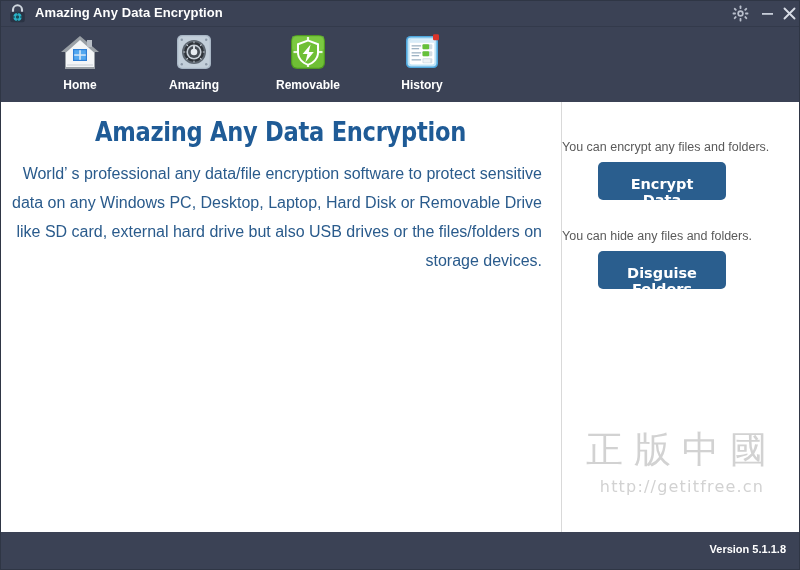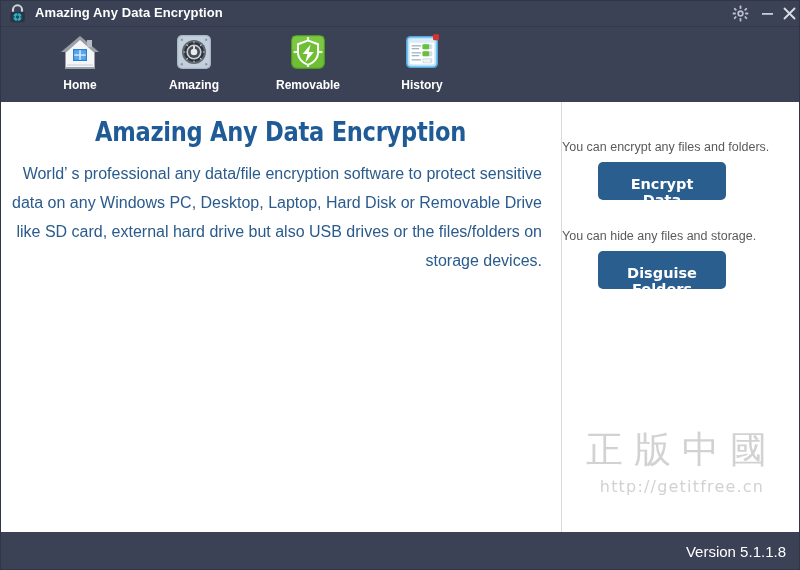--- a/index.html
+++ b/index.html
@@ -193,22 +193,22 @@
   .statusbar {
     position: absolute;
     left: 0; top: 532px;
     width: 800px;
     height: 38px;
     background: #3b4255;
   }
   .version-text {
     position: absolute;
     right: 14px; top: 11px;
-    font-size: 15px;
-    font-weight: normal;
+    font-size: 11px;
+    font-weight: bold;
     color: #ffffff;
   }
   .frame-edge {
     position: absolute;
     left: 0; top: 0;
     width: 800px; height: 570px;
     border: 1px solid #2f3645;
     box-sizing: border-box;
     pointer-events: none;
   }
@@ -366,21 +366,21 @@
 
     <div class="left-pane">
       <div class="headline">Amazing Any Data Encryption</div>
       <div class="body-copy">World’ s professional any data/file encryption software to protect sensitive data on any Windows PC, Desktop, Laptop, Hard Disk or Removable Drive like SD card, external hard drive but also USB drives or the files/folders on storage devices.</div>
     </div>
 
     <div class="right-pane">
       <div class="rp-caption cap-0">You can encrypt any files and folders.</div>
       <button class="action-btn btn-0">Encrypt Data</button>
 
-      <div class="rp-caption cap-1">You can hide any files and storage.</div>
+      <div class="rp-caption cap-1">You can hide any files and folders.</div>
       <button class="action-btn btn-1">Disguise Folders</button>
 
       <div class="watermark">
         <div class="wm-cn">正版中國</div>
         <div class="wm-url">http://getitfree.cn</div>
       </div>
     </div>
   </div>
 
   <div class="statusbar">

